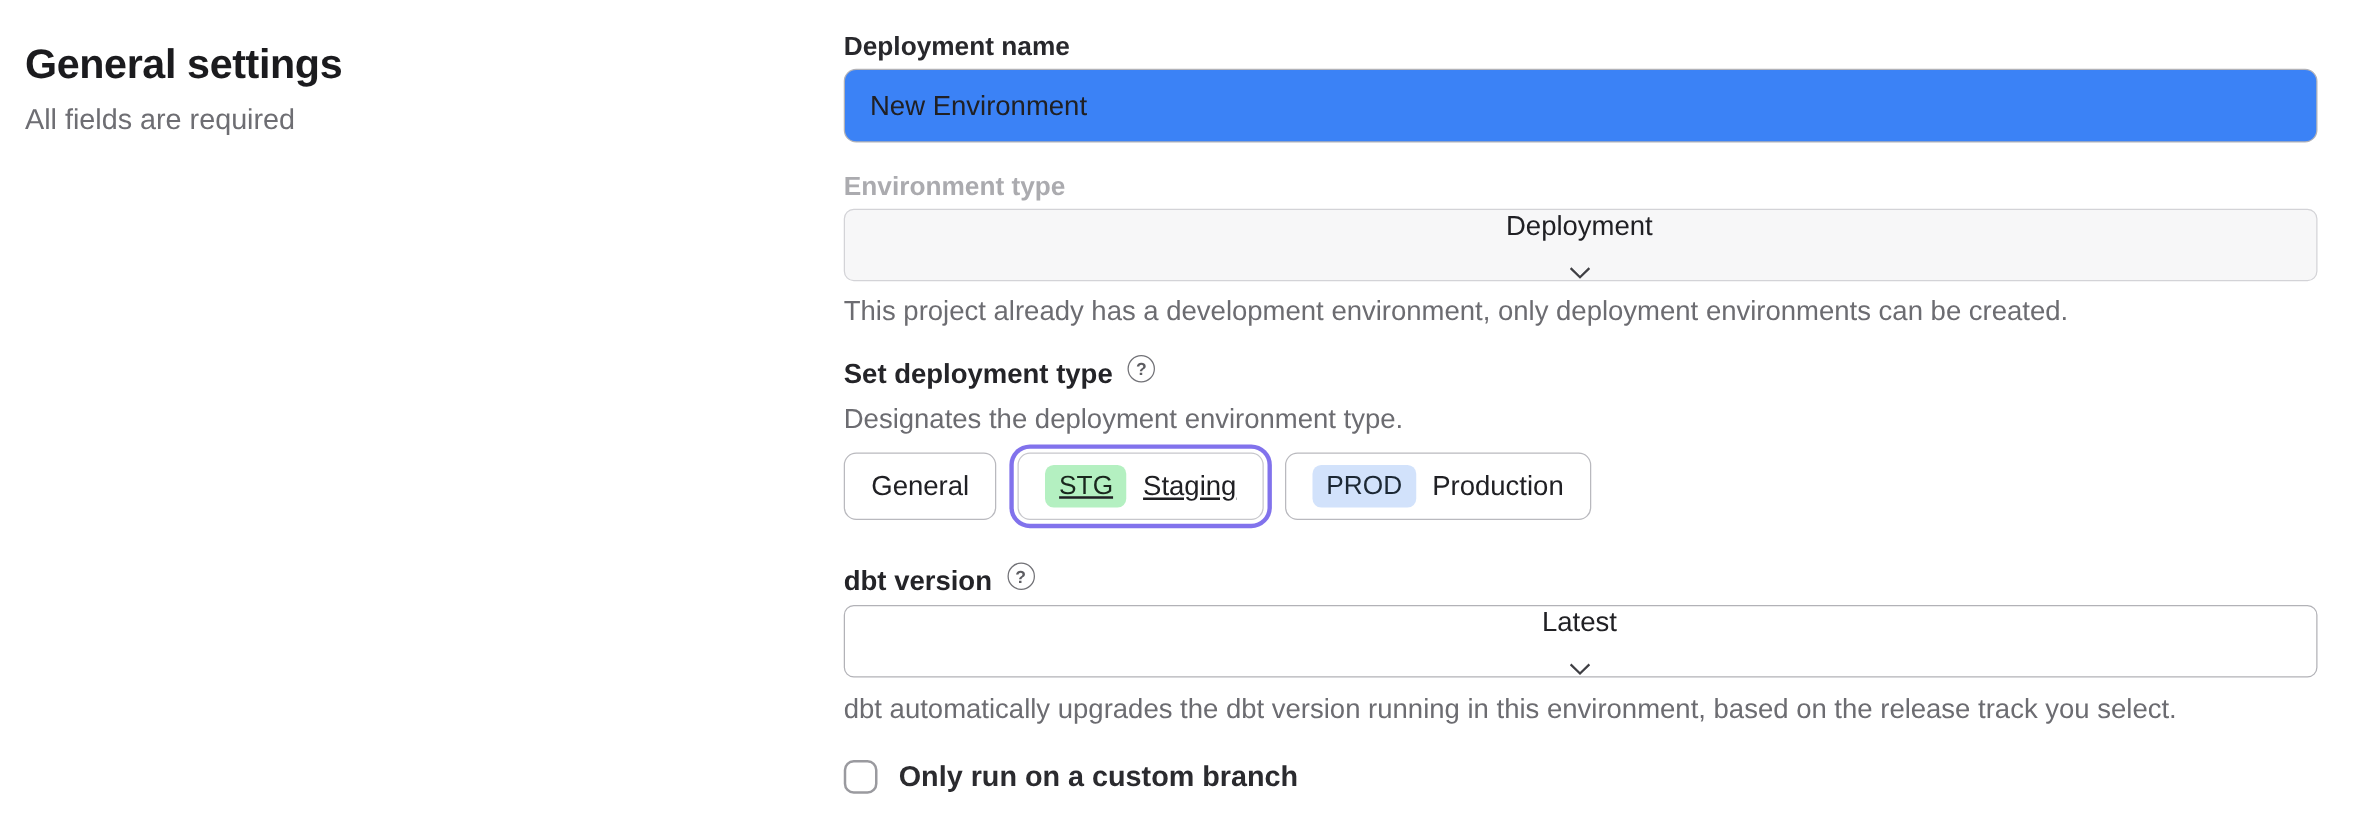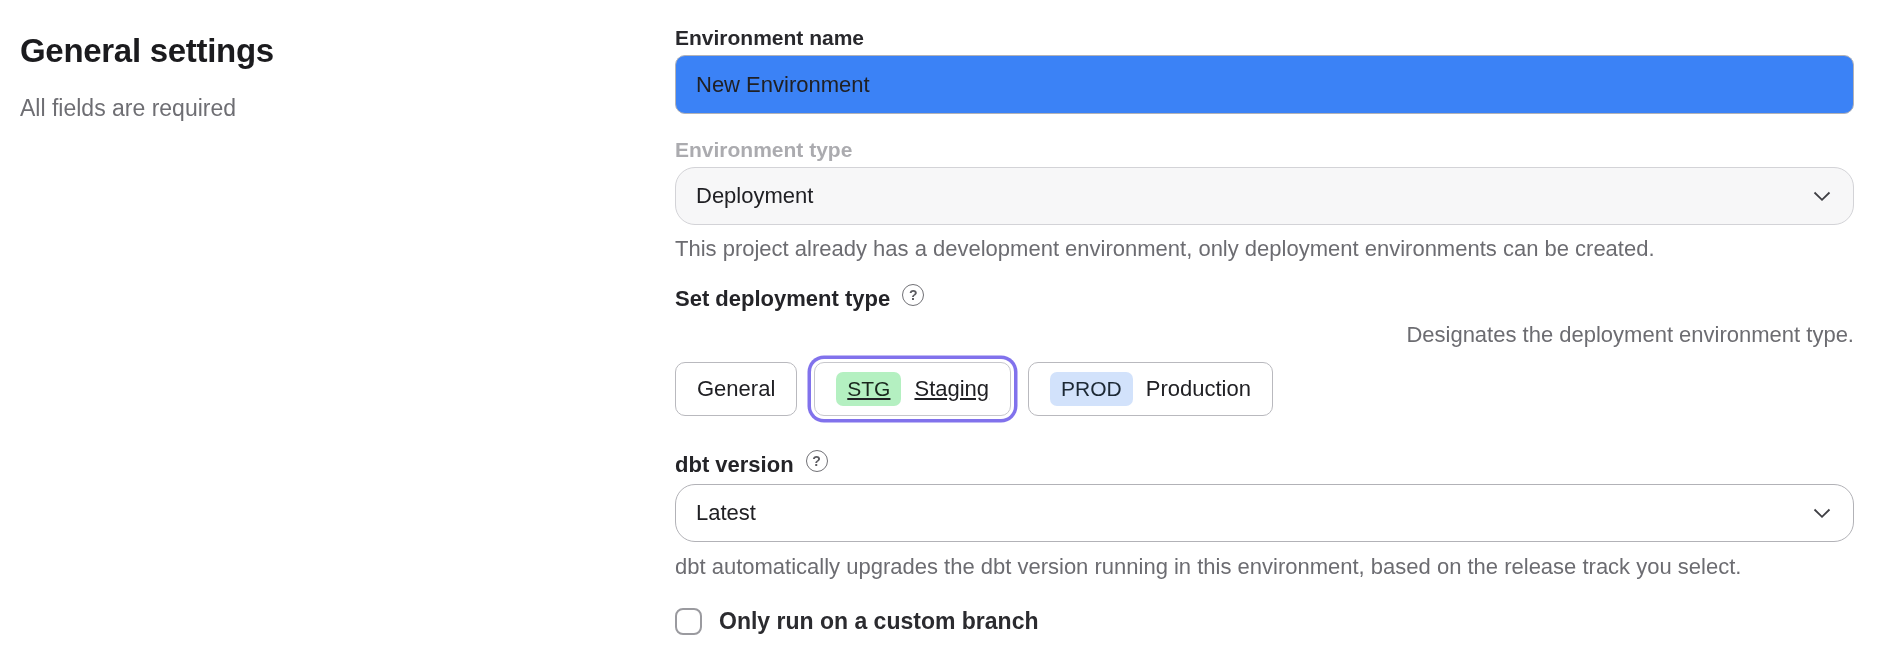--- a/index.html
+++ b/index.html
@@ -4,35 +4,35 @@
 <style>
   * { margin:0; padding:0; box-sizing:border-box; }
   html,body { width:1888px; height:660px; background:#ffffff; overflow:hidden;
               font-family:"Liberation Sans","DejaVu Sans",sans-serif; }
 
   .page { position:relative; width:1888px; height:660px; background:#fff; }
 
   
   .head-block { position:absolute; left:20px; top:28px; }
   .page-title { font-size:33px; font-weight:700; color:#1b1b1e; line-height:46px; letter-spacing:-0.3px; }
-  .page-subtitle { font-size:23px; font-weight:400; color:#6e6e73; line-height:32px; margin-top:18px; }
+  .page-subtitle { font-size:23px; font-weight:400; color:#6e6e73; line-height:32px; margin-top:5px; }
 
   
   .form-col { position:absolute; left:675px; top:0; width:1179px; }
 
   .field-label { font-size:21px; font-weight:600; color:#28282c; line-height:28px; margin:22px 0 0; }
   .field-label.first { margin-top:24px; }
   .field-label.disabled { color:#ababaf; }
 
   .text-input { margin-top:3px; width:100%; height:59px; border:1.5px solid #b2b2b7; border-radius:10px;
                 background:#3b82f6; font-family:inherit; font-size:22px; color:#202024; padding:0 20px; outline:none; }
 
-  .select-box { margin-top:3px; width:100%; height:58px; border:1.5px solid #b2b2b7; border-radius:20px;
+  .select-box { margin-top:3px; width:100%; height:58px; border:1.5px solid #b2b2b7; border-radius:8px;
                 background:#fff; display:flex; align-items:center; justify-content:space-between;
-                padding:0 22px 0 20px; cursor:pointer; }
+                padding:0 22px 0 20px; cursor:pointer;flex-direction:column; }
   .select-box.disabled { background:#f7f7f8; border-color:#d3d3d7; cursor:default; }
   .select-value { font-size:22px; color:#202024; }
   .chevron svg { display:block; }
 
   .helper-text { font-size:22px; color:#6c6c71; line-height:30px; margin-top:9px; }
 
   .section-label-row { display:flex; gap:10px; margin-top:20px; line-height:30px; }
   .section-label { font-size:22px; font-weight:700; color:#242428; }
   .help-icon { width:22px; height:22px; border:1.5px solid #717176; border-radius:50%;
                display:inline-flex; align-items:center; justify-content:center;
@@ -60,39 +60,39 @@
 
 <div class="page">
 
   <div class="head-block">
     <div class="page-title">General settings</div>
     <div class="page-subtitle">All fields are required</div>
   </div>
 
   <div class="form-col">
 
-    <div class="field-label first">Environment name</div>
+    <div class="field-label first">Deployment name</div>
     <input class="text-input" type="text" value="New Environment" style="">
 
     <div class="field-label disabled">Environment type</div>
     <div class="select-box disabled">
       <span class="select-value">Deployment</span>
       <span class="chevron">
         <svg width="18" height="11" viewBox="0 0 18 11">
           <path d="M1.5 1.5 L9 8.8 L16.5 1.5" fill="none" stroke="#3f3f44" stroke-width="1.8"></path>
         </svg>
       </span>
     </div>
     <div class="helper-text">This project already has a development environment, only deployment environments can be created.</div>
 
     <div class="section-label-row">
       <span class="section-label">Set deployment type</span>
       <span class="help-icon">?</span>
     </div>
-    <div class="helper-text" style="margin-top:6px;text-align:right;">Designates the deployment environment type.</div>
+    <div class="helper-text" style="margin-top:6px;">Designates the deployment environment type.</div>
 
     <div class="btn-row">
       <button class="type-btn">
         <span>General</span>
       </button>
       <button class="type-btn selected">
         <span class="badge badge-stg">STG</span>
         <span>Staging</span>
       </button>
       <button class="type-btn">

